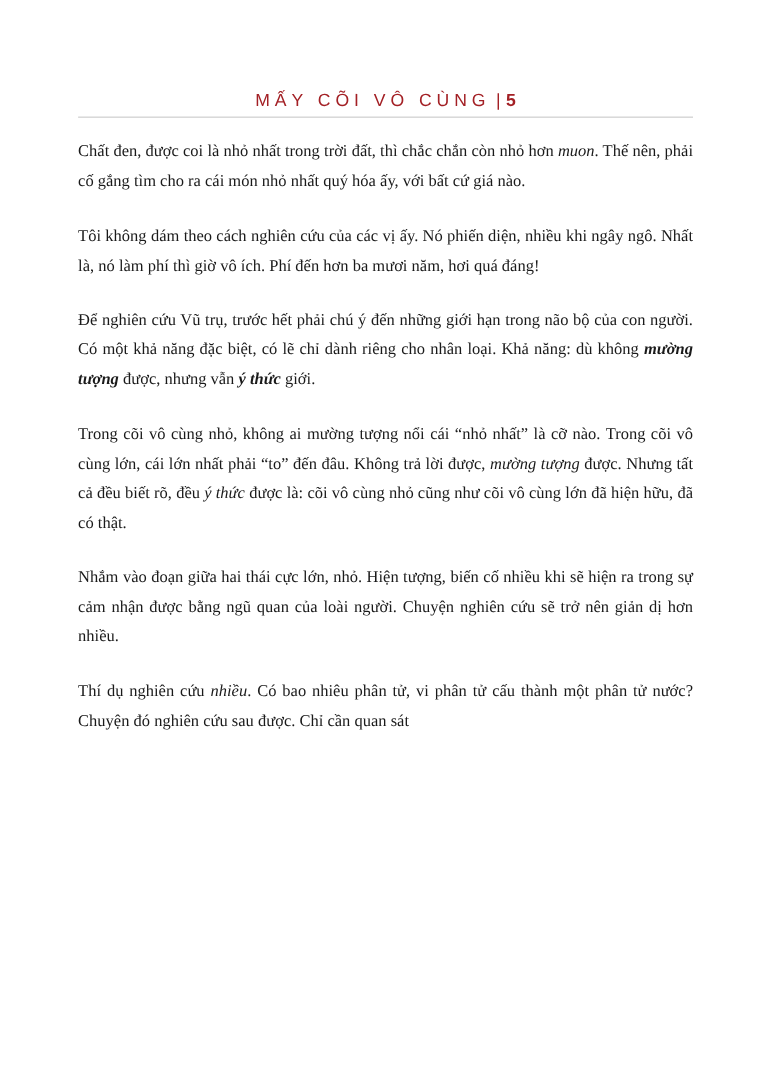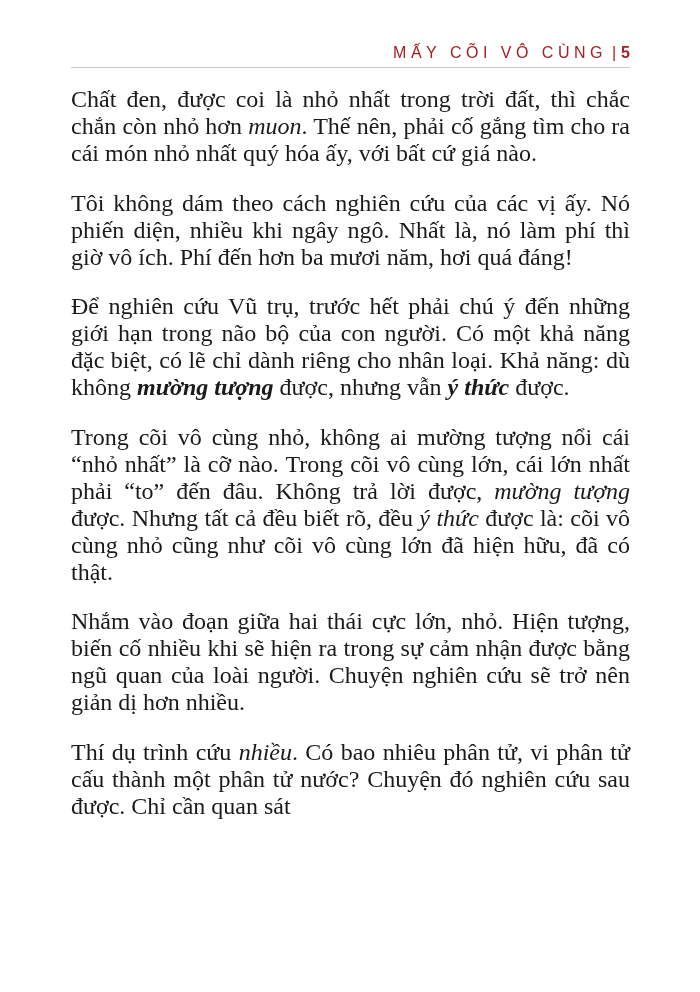--- a/index.html
+++ b/index.html
@@ -9,42 +9,42 @@
     height: 992px;
     background: #ffffff;
     box-sizing: border-box;
     padding: 0 70px 0 71px;
     font-family: "Liberation Serif", "DejaVu Serif", serif;
     color: #1a1a1a;
     overflow: hidden;
   }
 
   .running-header {
-    margin-top: 45px;
-    text-align: right;
+    margin-top: 84px;
+    text-align: center;
     font-family: "Liberation Sans", "DejaVu Sans", sans-serif;
     font-size: 16px;
     line-height: 16px;
     color: #a32025;
     white-space: nowrap;
   }
   .running-header .title { letter-spacing: 4.5px; font-weight: 400; }
   .running-header .sep   { margin: 0 5px 0 5px; font-weight: 300; }
   .running-header .num   { font-weight: 700; }
 
   .rule {
     border: none;
     border-top: 1px solid #c9c9c9;
     margin: 6px 0 0 0;
     height: 0;
   }
 
   .body-text {
     margin-top: 18px;
-    font-size: 24px;
+    font-size: 15px;
     line-height: 27px;
     text-align: justify;
     hyphens: none;
   }
   .body-text p { margin: 0 0 22.5px 0; }
 
   .run-normal      { font-style: normal; }
   .run-italic      { font-style: italic; }
   .run-bold-italic { font-style: italic; font-weight: bold; }
 </style>
@@ -55,19 +55,19 @@
 
   <div class="running-header">
     <span class="title">MẤY CÕI VÔ CÙNG</span><span class="sep">|</span><span class="num">5</span>
   </div>
 
   <hr class="rule">
 
   <div class="body-text">
       <p><span class="run-normal">Chất đen, được coi là nhỏ nhất trong trời đất, thì chắc chắn còn nhỏ hơn </span><span class="run-italic">muon</span><span class="run-normal">. Thế nên, phải cố gắng tìm cho ra cái món nhỏ nhất quý hóa ấy, với bất cứ giá nào.</span></p>
       <p><span class="run-normal">Tôi không dám theo cách nghiên cứu của các vị ấy. Nó phiến diện, nhiều khi ngây ngô. Nhất là, nó làm phí thì giờ vô ích. Phí đến hơn ba mươi năm, hơi quá đáng!</span></p>
-      <p><span class="run-normal">Để nghiên cứu Vũ trụ, trước hết phải chú ý đến những giới hạn trong não bộ của con người. Có một khả năng đặc biệt, có lẽ chỉ dành riêng cho nhân loại. Khả năng: dù không </span><span class="run-bold-italic">mường tượng</span><span class="run-normal"> được, nhưng vẫn </span><span class="run-bold-italic">ý thức</span><span class="run-normal"> được.</span></p>
+      <p><span class="run-normal">Để nghiên cứu Vũ trụ, trước hết phải chú ý đến những giới hạn trong não bộ của con người. Có một khả năng đặc biệt, có lẽ chỉ dành riêng cho nhân loại. Khả năng: dù không </span><span class="run-bold-italic">mường tượng</span><span class="run-normal"> được, nhưng vẫn </span><span class="run-bold-italic">ý thức</span><span class="run-normal"> giới.</span></p>
       <p><span class="run-normal">Trong cõi vô cùng nhỏ, không ai mường tượng nổi cái “nhỏ nhất” là cỡ nào. Trong cõi vô cùng lớn, cái lớn nhất phải “to” đến đâu. Không trả lời được, </span><span class="run-italic">mường tượng</span><span class="run-normal"> được. Nhưng tất cả đều biết rõ, đều </span><span class="run-italic">ý thức</span><span class="run-normal"> được là: cõi vô cùng nhỏ cũng như cõi vô cùng lớn đã hiện hữu, đã có thật.</span></p>
       <p><span class="run-normal">Nhắm vào đoạn giữa hai thái cực lớn, nhỏ. Hiện tượng, biến cố nhiều khi sẽ hiện ra trong sự cảm nhận được bằng ngũ quan của loài người. Chuyện nghiên cứu sẽ trở nên giản dị hơn nhiều.</span></p>
-      <p><span class="run-normal">Thí dụ trình cứu </span><span class="run-italic">nhiều</span><span class="run-normal">. Có bao nhiêu phân tử, vi phân tử cấu thành một phân tử nước? Chuyện đó nghiên cứu sau được. Chỉ cần quan sát</span></p>
+      <p><span class="run-normal">Thí dụ nghiên cứu </span><span class="run-italic">nhiều</span><span class="run-normal">. Có bao nhiêu phân tử, vi phân tử cấu thành một phân tử nước? Chuyện đó nghiên cứu sau được. Chỉ cần quan sát</span></p>
     </div>
 
 </div>
 
 </body></html>

